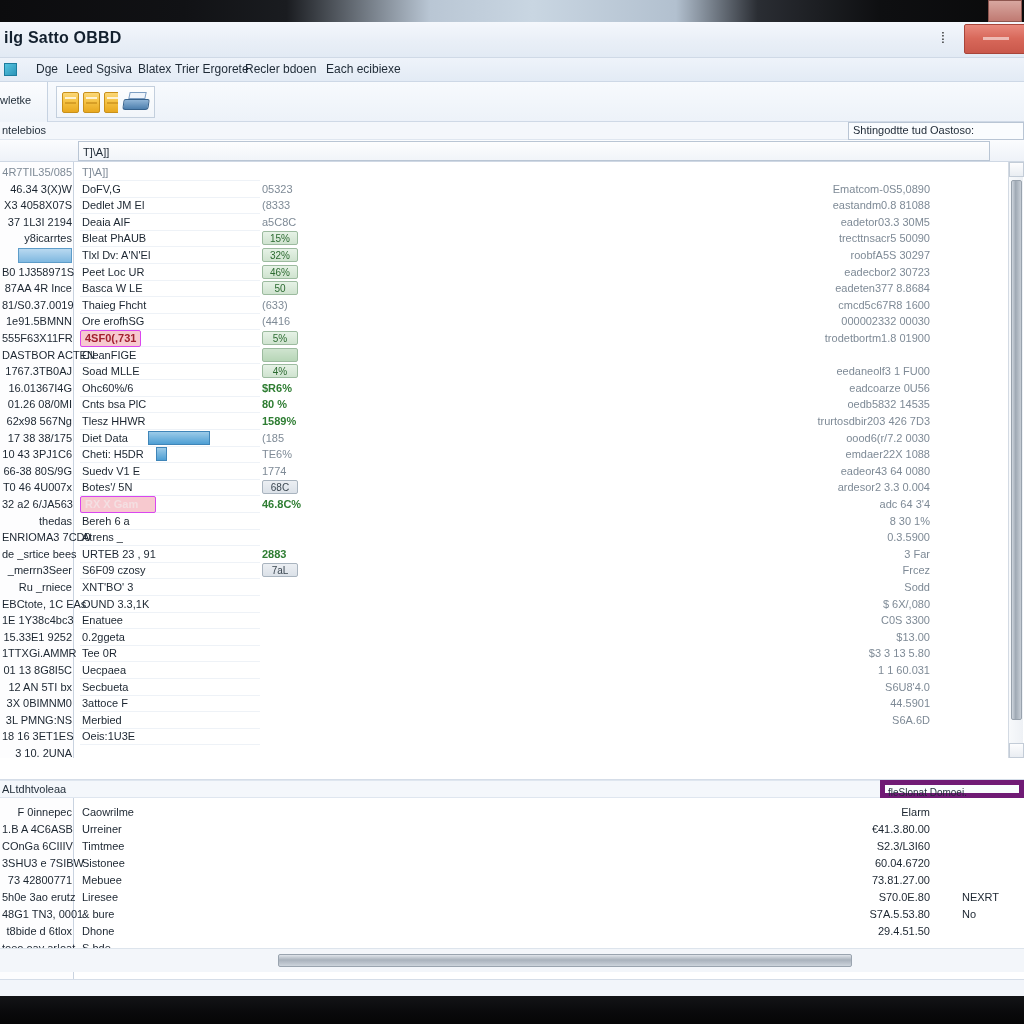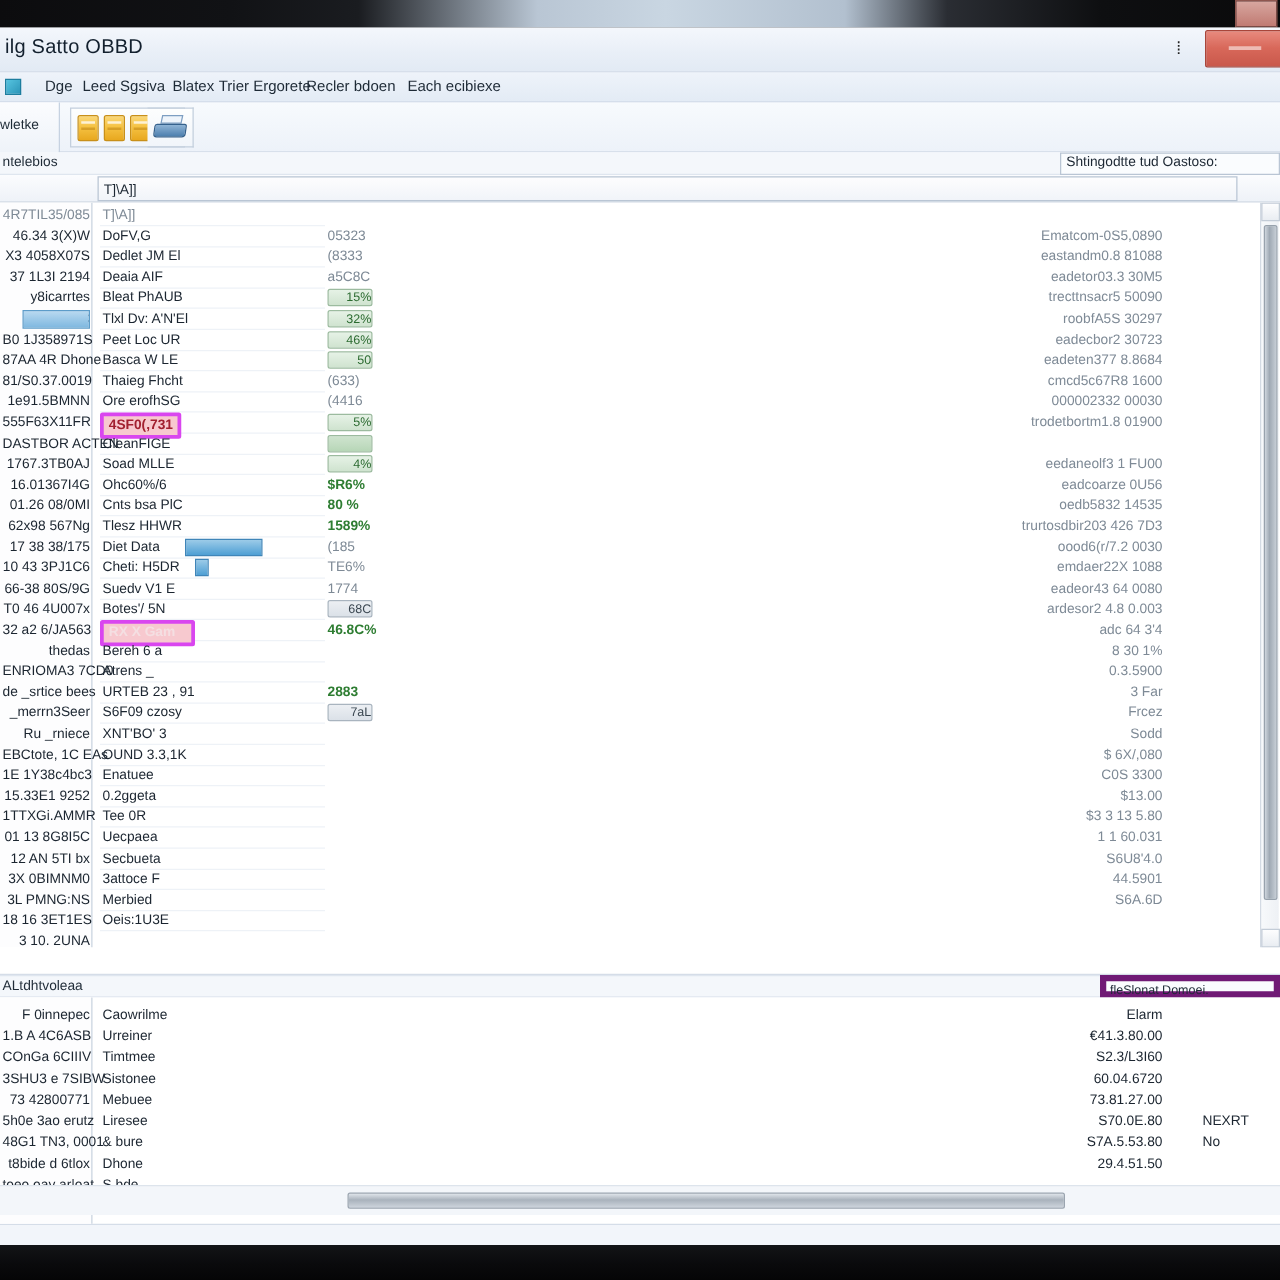--- a/index.html
+++ b/index.html
@@ -45,20 +45,21 @@
   .titlebar {
     position: relative;
     height: 36px;
     background: linear-gradient(180deg, #f4f7fc 0%, #e9eff7 55%, #e2eaf4 100%);
     border-bottom: 1px solid #cfd9e6;
   }
   .title-text {
     position: absolute; left: 4px; top: 7px;
     font-size: 16px; color: #13202e; letter-spacing: .2px;
     white-space: nowrap;
+    font-weight: bold;
   }
   .title-dots {
     position: absolute; left: 935px; top: 9px;
     width: 16px; height: 16px;
     color: #222; font-size: 14px; text-align: center; line-height: 14px;
   }
   .win-close {
     position: absolute; right: -2px; top: 2px;
     width: 62px; height: 30px;
     background: linear-gradient(180deg,#e88a7e 0%,#d8685a 48%,#c9584b 100%);
@@ -229,37 +230,37 @@
   .cell.value  { right: 0;  text-align: right; }
   .cell.muted  { color: #7e8a96; }
   .cell.bold   { font-weight: bold; }
 
   .badge {
     position: absolute;
     height: 14px; min-width: 36px;
     border: 1px solid #9cbb9f;
     background: linear-gradient(180deg,#e6f2e6,#cfe3cf);
     border-radius: 2px;
-    font-size: 10px; color: #2c6b31; text-align: right;
+    font-size: 10px; color: #2c6b31; text-align: center;
     line-height: 13px;
   }
   .badge.flat {
     background: linear-gradient(180deg,#cfe4cf,#b7d6b7);
   }
   .badge.gray {
     border-color:#a9b4bf;
     background: linear-gradient(180deg,#eceff3,#dbe1e8);
     color:#3a4650;
   }
   .txt-green { color:#2e7d32; }
 
   .hl-red {
     position: absolute;
     background: #f7c9cf;
-    border: 3px solid #d946ef;
+    border: 1px solid #d946ef;
     border-radius: 2px;
     color:#a22030; font-weight: bold;
     font-size: 11px; line-height: 13px;
     padding: 1px 4px;
     white-space: nowrap;
   }
   .hl-blue {
     position: absolute;
     height: 14px; width: 62px;
     background: linear-gradient(180deg,#9ccbe8,#4e9fd4);
@@ -396,21 +397,21 @@
       <div class="grid-body">
         <div class="col-left" id="mg-left">
             <div class="cell left muted" style="top: 4px;">4R7TIL35/085</div>
             <div class="cell left" style="top: 20.6px;">46.34 3(X)W</div>
             <div class="cell left" style="top: 37.2px;">X3 4058X07S</div>
             <div class="cell left" style="top: 53.8px;">37 1L3I 2194</div>
             <div class="cell left" style="top: 70.4px;">y8icarrtes</div>
             <div class="cell left" style="top: 87px;">1C</div>
             <div class="sel-row-blue" style="top: 86px; left: 18px; width: 54px;"></div>
             <div class="cell left" style="top: 103.6px;">B0 1J358971S</div>
-            <div class="cell left" style="top: 120.2px;">87AA 4R Dhone</div>
+            <div class="cell left" style="top: 120.2px;">87AA 4R Ince</div>
             <div class="cell left" style="top: 136.8px;">81/S0.37.0019</div>
             <div class="cell left" style="top: 153.4px;">1e91.5BMNN</div>
             <div class="cell left" style="top: 170px;">555F63X11FR</div>
             <div class="cell left" style="top: 186.6px;">DASTBOR ACTEN</div>
             <div class="cell left" style="top: 203.2px;">1767.3TB0AJ</div>
             <div class="cell left" style="top: 219.8px;">16.01367I4G</div>
             <div class="cell left" style="top: 236.4px;">01.26 08/0MI</div>
             <div class="cell left" style="top: 253px;">62x98 567Ng</div>
             <div class="cell left" style="top: 269.6px;">17 38 38/175</div>
             <div class="cell left" style="top: 286.2px;">10 43 3PJ1C6</div>
@@ -543,21 +544,21 @@
             <div class="cell value muted" style="top: 136.8px;">cmcd5c67R8 1600</div>
             <div class="cell value muted" style="top: 153.4px;">000002332 00030</div>
             <div class="cell value muted" style="top: 170px;">trodetbortm1.8 01900</div>
             <div class="cell value muted" style="top: 203.2px;">eedaneolf3 1 FU00</div>
             <div class="cell value muted" style="top: 219.8px;">eadcoarze 0U56</div>
             <div class="cell value muted" style="top: 236.4px;">oedb5832 14535</div>
             <div class="cell value muted" style="top: 253px;">trurtosdbir203 426 7D3</div>
             <div class="cell value muted" style="top: 269.6px;">oood6(r/7.2 0030</div>
             <div class="cell value muted" style="top: 286.2px;">emdaer22X 1088</div>
             <div class="cell value muted" style="top: 302.8px;">eadeor43 64 0080</div>
-            <div class="cell value muted" style="top: 319.4px;">ardesor2 4.8 0.003</div>
+            <div class="cell value muted" style="top: 319.4px;">ardesor2 3.3 0.004</div>
             <div class="cell value muted" style="top: 336px;">adc 64 3'4</div>
             <div class="cell value muted" style="top: 352.6px;">8 30  1%</div>
             <div class="cell value muted" style="top: 369.2px;">0.3.5900</div>
             <div class="cell value muted" style="top: 385.8px;">3 Far</div>
             <div class="cell value muted" style="top: 402.4px;">Frcez</div>
             <div class="cell value muted" style="top: 419px;">Sodd</div>
             <div class="cell value muted" style="top: 435.6px;">$ 6X/,080</div>
             <div class="cell value muted" style="top: 452.2px;">C0S 3300</div>
             <div class="cell value muted" style="top: 468.8px;">$13.00</div>
             <div class="cell value muted" style="top: 485.4px;">$3 3 13 5.80</div>

